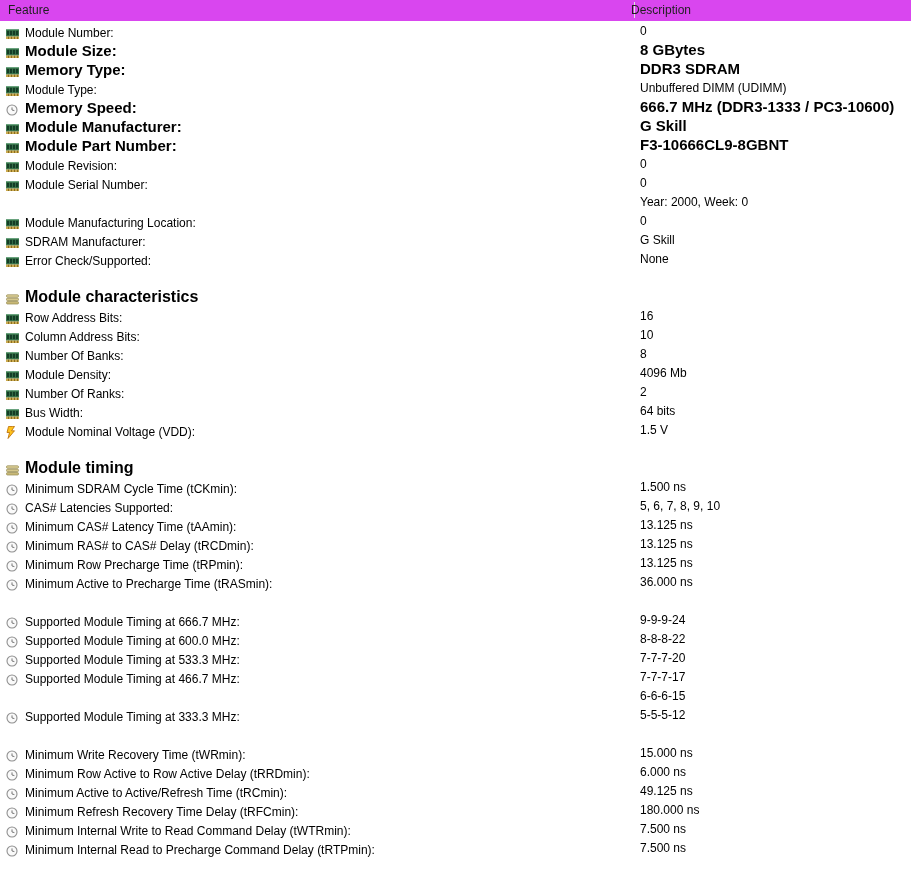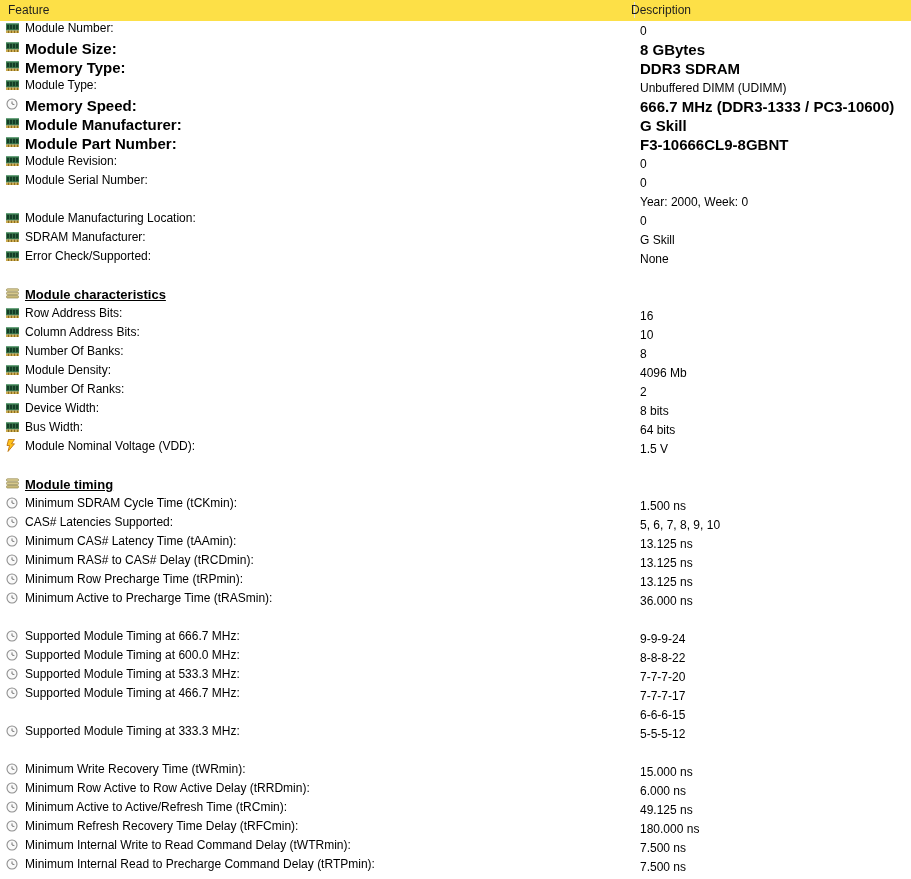--- a/index.html
+++ b/index.html
@@ -4,47 +4,47 @@
 <style>
   html, body { margin:0; padding:0; }
   body {
     width:911px; height:879px;
     background:#ffffff;
     font-family:"Liberation Sans", sans-serif;
     position:relative;
     overflow:hidden;
     color:#000;
   }
-  .listview-header { position:absolute; top:0; left:0; width:911px; height:21px; background:#fde047; }
+  .listview-header { position:absolute; top:0; left:0; width:911px; height:21px; background:#d946ef; }
   .col-header {
     position:absolute; top:3px;
     font-size:12px; color:#1f1f1f; white-space:nowrap;
   }
   .col-header.feature { left:8px; }
   .col-header.description { left:631px; }
   .col-divider { position:absolute; left:634px; top:2px; width:1px; height:16px; background:#e2e2e2; }
 
   .rows { position:absolute; top:21px; left:0; width:911px; }
   .row { position:relative; height:19px; }
   .row.spacer { height:19px; }
   .row.partial { height:3px; overflow:hidden; }
   .cell-label {
     position:absolute; left:6px; top:0; height:19px;
-    display:flex; align-items:flex-start;
+    display:flex; align-items:flex-end;
   }
   .icon { width:14px; height:13px; margin-right:5px; display:flex; align-items:center; flex:none; }
   .icon svg { display:block; }
   .label { font-size:12px; color:#000; white-space:nowrap; }
   .value {
     position:absolute; left:640px; top:0; height:19px;
     display:flex; align-items:center;
     font-size:12px; color:#000; white-space:nowrap;
   }
   .row.bold .label, .row.bold .value { font-weight:bold; font-size:15px; }
-  .row.section .label { font-weight:bold; text-decoration:underline; font-size:13px; }
+  .row.section .label { font-weight:bold; font-size:16px; }
 </style>
 </head>
 <body>
 
 <div class="listview-header">
   <span class="col-header feature">Feature</span>
   <span class="col-divider"></span>
   <span class="col-header description">Description</span>
 </div>
 
@@ -424,41 +424,20 @@
             <rect x="4" y="1.8" width="2.2" height="4.4" fill="#143d26"></rect>
             <rect x="7" y="1.8" width="2.2" height="4.4" fill="#143d26"></rect>
             <rect x="10" y="1.8" width="2.2" height="4.4" fill="#143d26"></rect>
             <rect x="0" y="7.6" width="13" height="2.4" fill="#c9a94e"></rect>
             <rect x="2" y="7.6" width="1" height="2.4" fill="#8a6d20"></rect>
             <rect x="5" y="7.6" width="1" height="2.4" fill="#8a6d20"></rect>
             <rect x="8" y="7.6" width="1" height="2.4" fill="#8a6d20"></rect>
             <rect x="11" y="7.6" width="1" height="2.4" fill="#8a6d20"></rect>
           </svg>
         </span>
-        <span class="label">Device Width:</span>
-      </span>
-      <span class="value">8 bits</span>
-    </div>
-    <div class="row">
-      <span class="cell-label">
-        <span class="icon">
-          <svg width="13" height="10" viewBox="0 0 13 10">
-            <rect x="0" y="0" width="13" height="7.6" fill="#3d7a50"></rect>
-            <rect x="0" y="0" width="13" height="1" fill="#6aa37e"></rect>
-            <rect x="1" y="1.8" width="2.2" height="4.4" fill="#143d26"></rect>
-            <rect x="4" y="1.8" width="2.2" height="4.4" fill="#143d26"></rect>
-            <rect x="7" y="1.8" width="2.2" height="4.4" fill="#143d26"></rect>
-            <rect x="10" y="1.8" width="2.2" height="4.4" fill="#143d26"></rect>
-            <rect x="0" y="7.6" width="13" height="2.4" fill="#c9a94e"></rect>
-            <rect x="2" y="7.6" width="1" height="2.4" fill="#8a6d20"></rect>
-            <rect x="5" y="7.6" width="1" height="2.4" fill="#8a6d20"></rect>
-            <rect x="8" y="7.6" width="1" height="2.4" fill="#8a6d20"></rect>
-            <rect x="11" y="7.6" width="1" height="2.4" fill="#8a6d20"></rect>
-          </svg>
-        </span>
         <span class="label">Bus Width:</span>
       </span>
       <span class="value">64 bits</span>
     </div>
     <div class="row">
       <span class="cell-label">
         <span class="icon">
           <svg width="10" height="13" viewBox="0 0 10 13">
             <polygon points="6.5,0.5 2.5,0.5 1,6.5 3.5,6.5 2,12.5 8.5,4.8 5.5,4.8 8.5,0.5" fill="#ffc21c" stroke="#b86a00" stroke-width="0.8" stroke-linejoin="round"></polygon>
           </svg>

